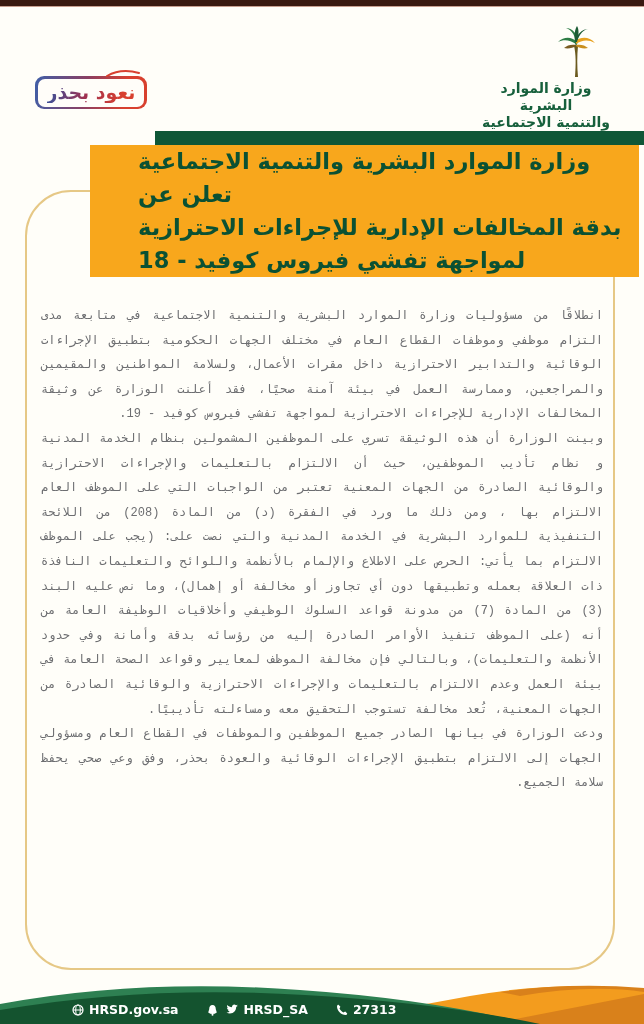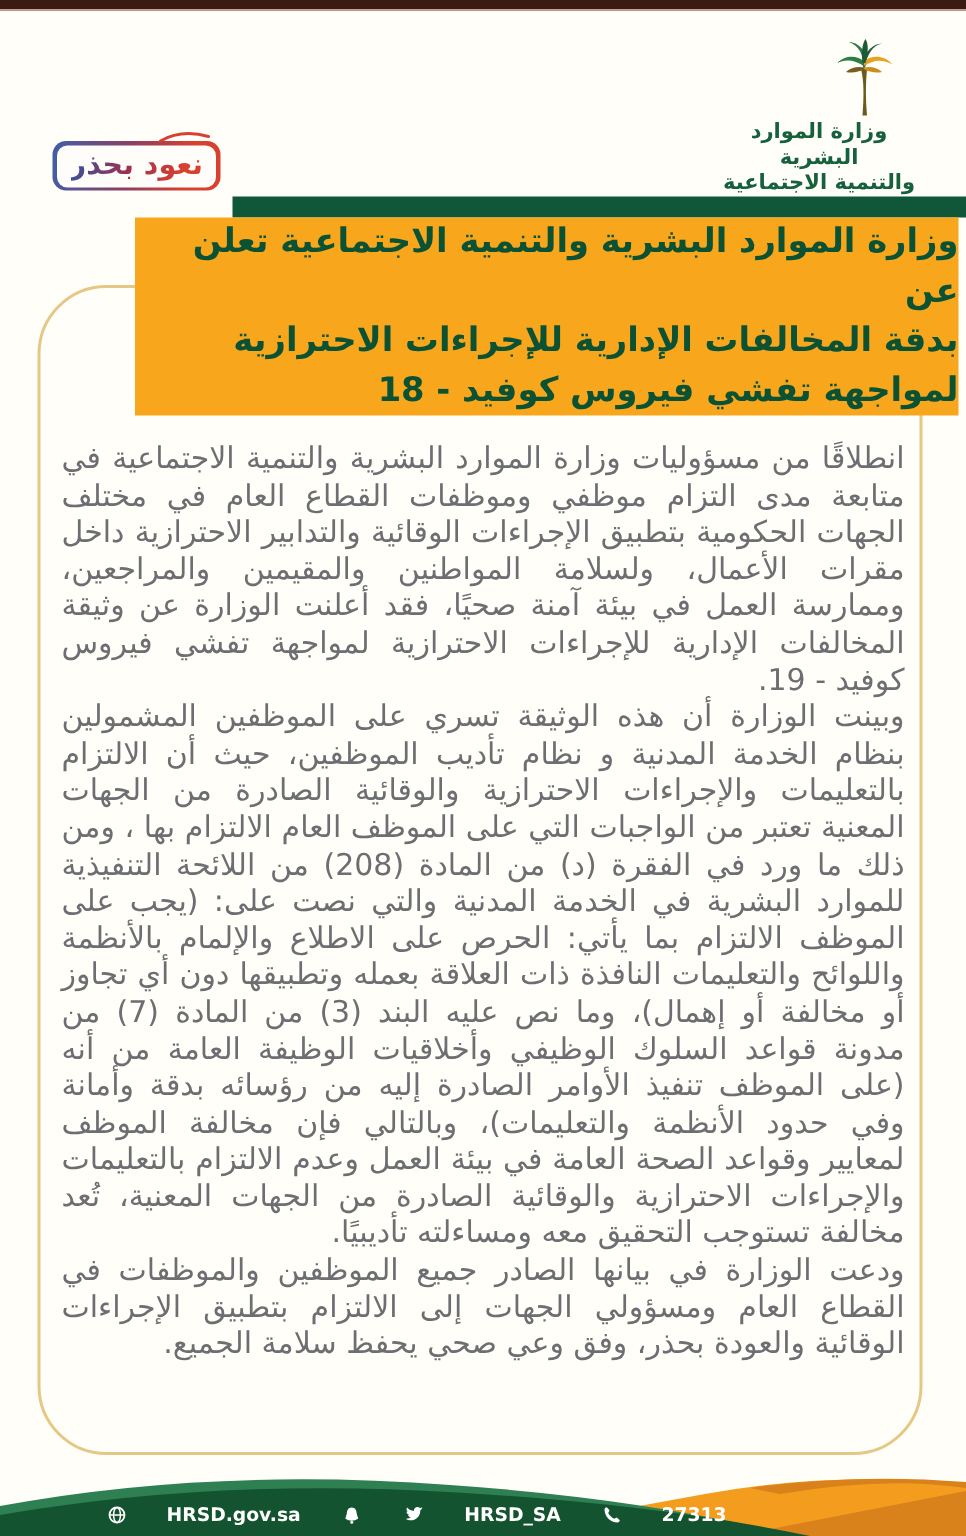--- a/index.html
+++ b/index.html
@@ -7,21 +7,21 @@
     width:644px;height:1024px;position:relative;overflow:hidden;
     background:#fffef9;
     font-family:"DejaVu Sans", sans-serif;
   }
   .topbar{
     position:absolute;top:0;left:0;width:644px;height:6px;
     background:#3a1a12;border-bottom:1px solid #c9a091;
   }
   
   .badge{
-    position:absolute;top:94px;left:35px;
+    position:absolute;top:76px;left:35px;
     padding:2.5px;border-radius:9px;
     background:linear-gradient(100deg,#3f5fa8 0%,#8b3f63 45%,#d8402f 80%);
   }
   .badge-inner{
     background:#fffdf9;border-radius:7px;padding:2px 9px 4px 9px;
   }
   .badge-label{
     font-size:19px;font-weight:bold;direction:rtl;white-space:nowrap;
     background:linear-gradient(100deg,#33539e 0%,#a03050 45%,#d8402f 85%);
     -webkit-background-clip:text;background-clip:text;color:transparent;
@@ -38,43 +38,43 @@
   .logo-line-small{width:100%;text-align:center;color:#95a06c;
     font-size:9px;line-height:11px;margin-top:3px;direction:rtl;}
   
   .green-bar{position:absolute;top:131px;left:155px;right:0;height:14px;background:#0f5737;z-index:1;}
   .title-block{
     position:absolute;top:145px;left:90px;width:549px;height:132px;
     background:#f8a71c;z-index:2;
     display:flex;flex-direction:column;justify-content:center;
   }
   .title-line{
-    direction:rtl;text-align:right;color:#0b5133;
-    font-weight:800;font-size:22.5px;line-height:33px;
+    direction:rtl;text-align:left;color:#0b5133;
+    font-weight:800;font-size:22.5px;line-height:33px;padding-left:48px;
   }
   
   .frame{
     position:absolute;top:190px;left:25px;width:586px;height:776px;
     border:2px solid #e6c886;border-radius:46px;z-index:0;
   }
   
   .article{
-    position:absolute;top:293px;left:41px;width:562px;z-index:3;
+    position:absolute;top:304px;left:41px;width:562px;z-index:3;
     direction:rtl;text-align:justify;text-justify:inter-word;
-    color:#6d6e71;font-size:20px;line-height:24.6px;
+    color:#6d6e71;font-size:12px;line-height:24.6px;font-family:Liberation Mono, monospace;
   }
   .article p{margin:0;}
   
   .footer-waves{position:absolute;left:0;bottom:0;width:644px;height:46px;z-index:4;}
   .contact-row{
     position:absolute;bottom:7px;left:72px;z-index:5;
     display:flex;align-items:center;direction:ltr;
     color:#ffffff;font-size:12.5px;font-weight:bold;white-space:nowrap;
   }
-  .contact-item{display:flex;align-items:center;gap:22px;}
+  .contact-item{display:flex;align-items:center;}
   .contact-item + .contact-item{margin-left:28px;}
   .contact-item svg{margin-right:5px;}
   .icon-pair svg + svg{margin-left:3px;}
 </style>
 </head>
 <body>
 
 <div class="topbar"></div>
 
 <div class="badge">

